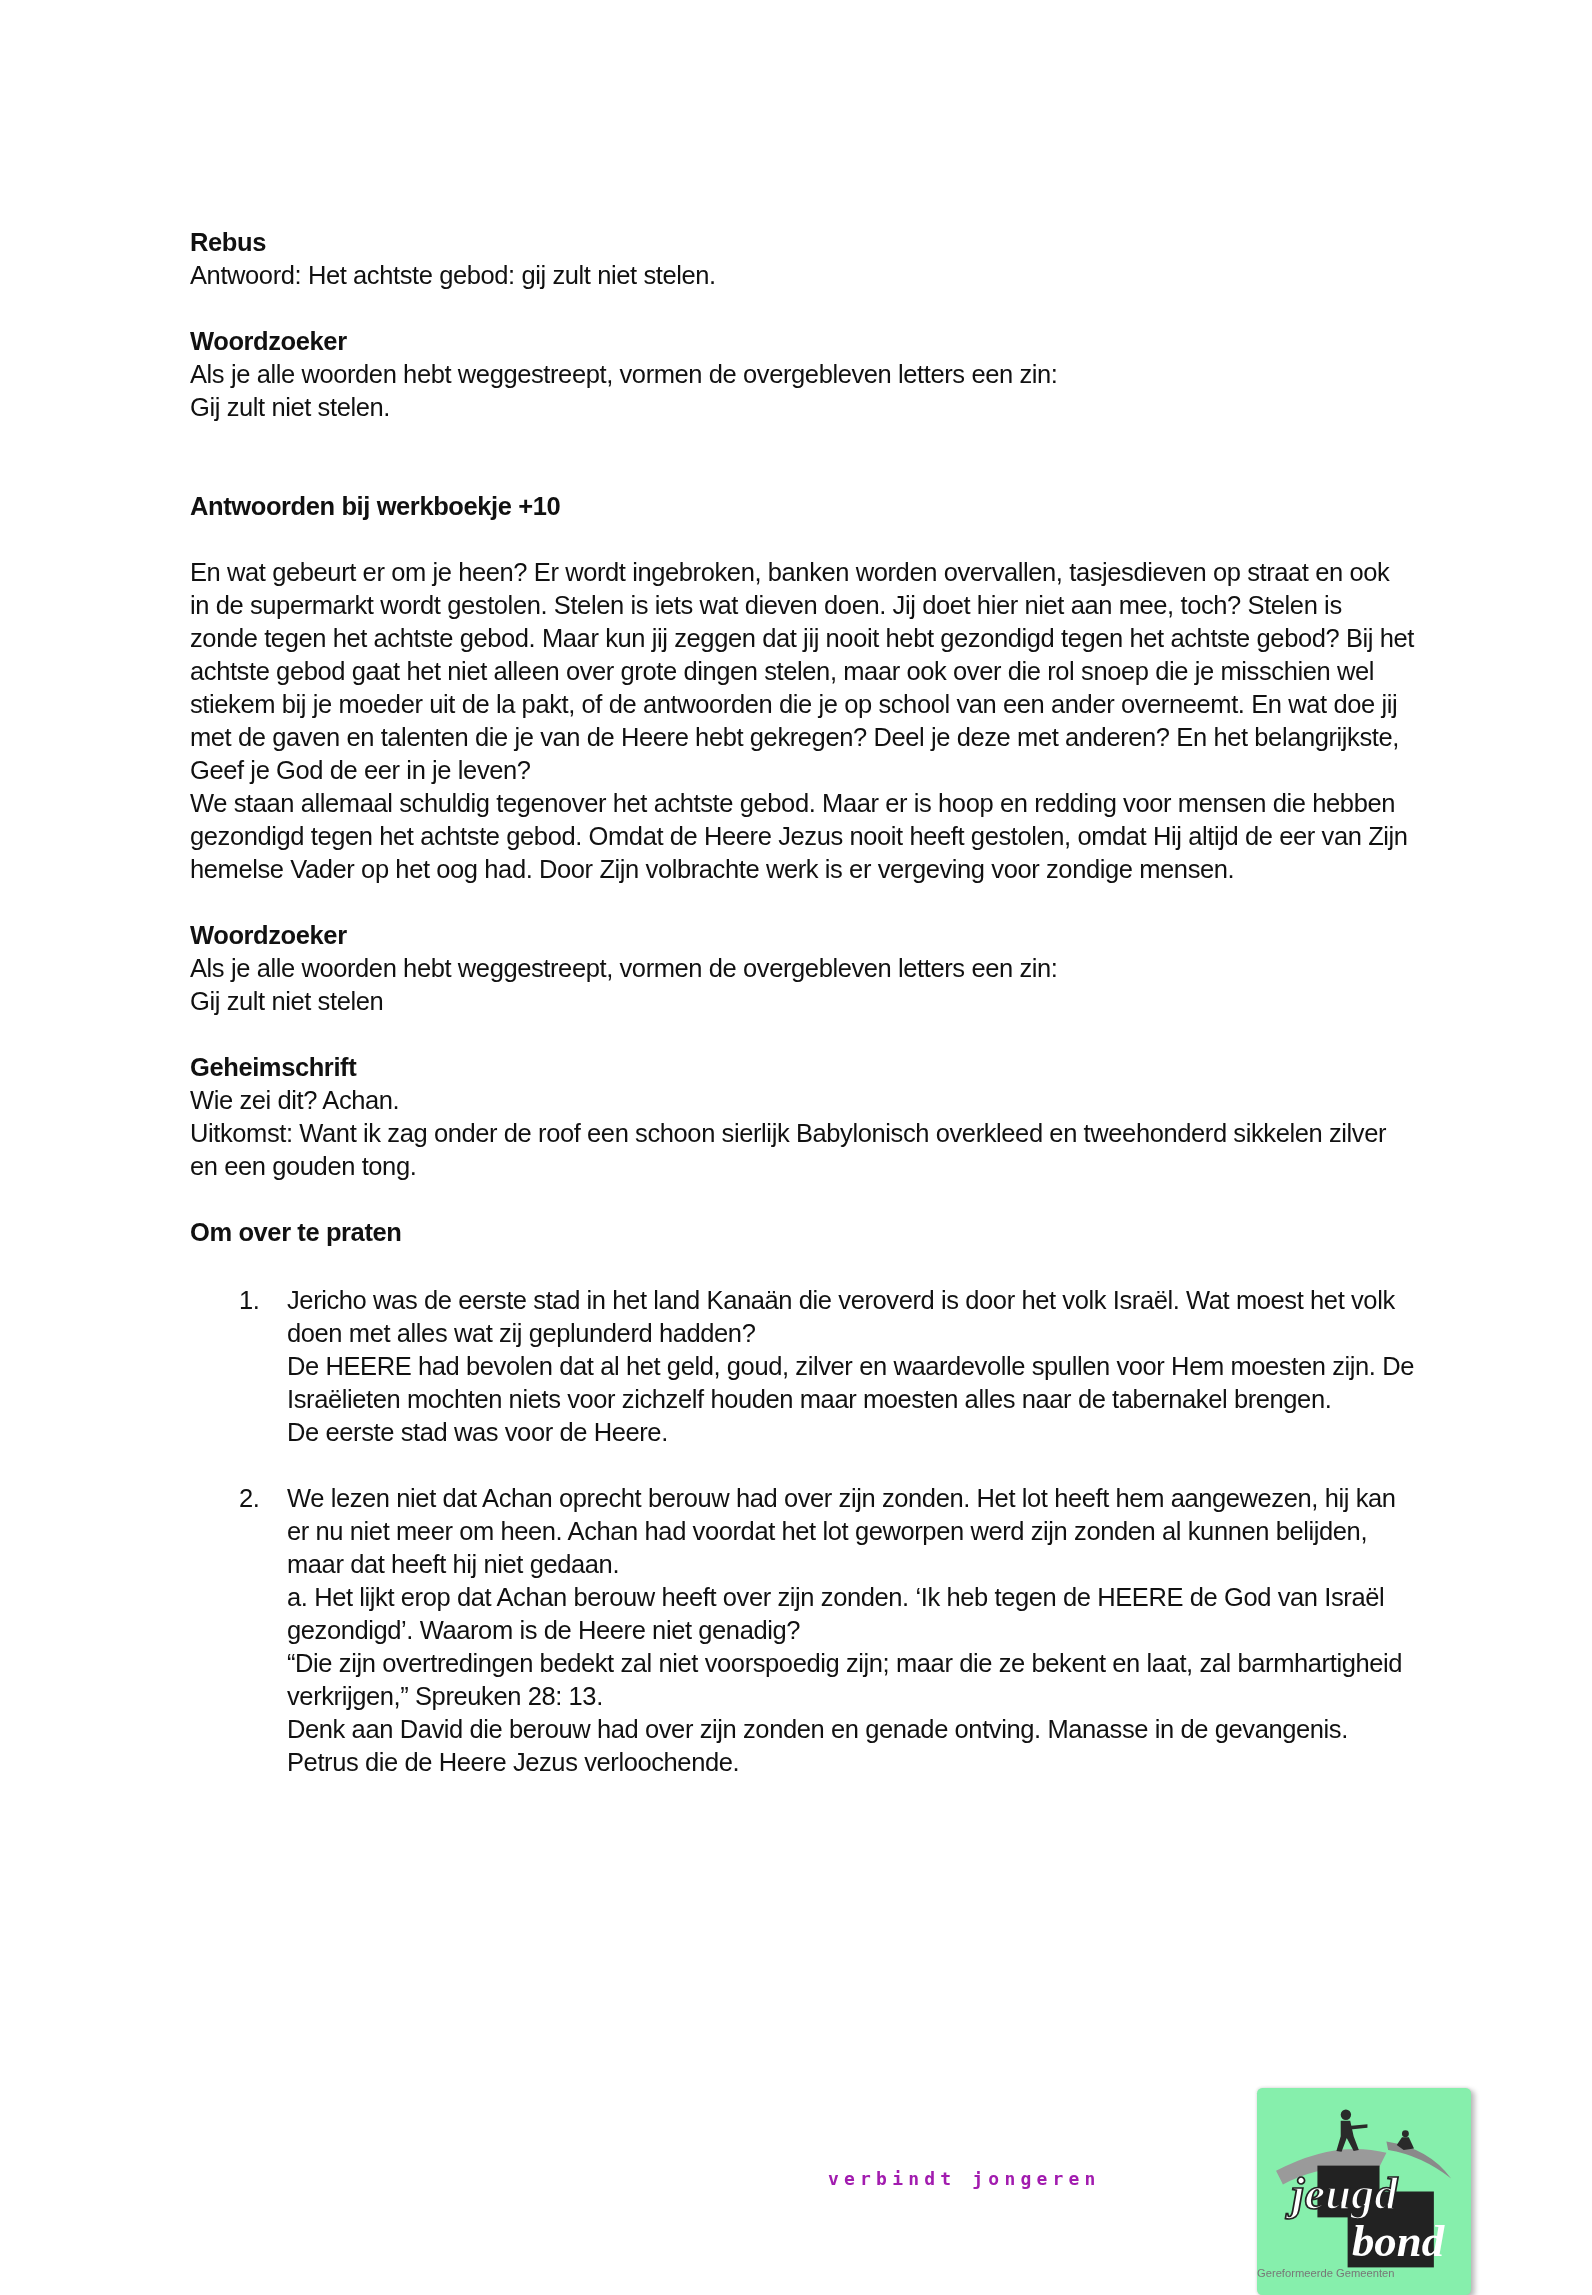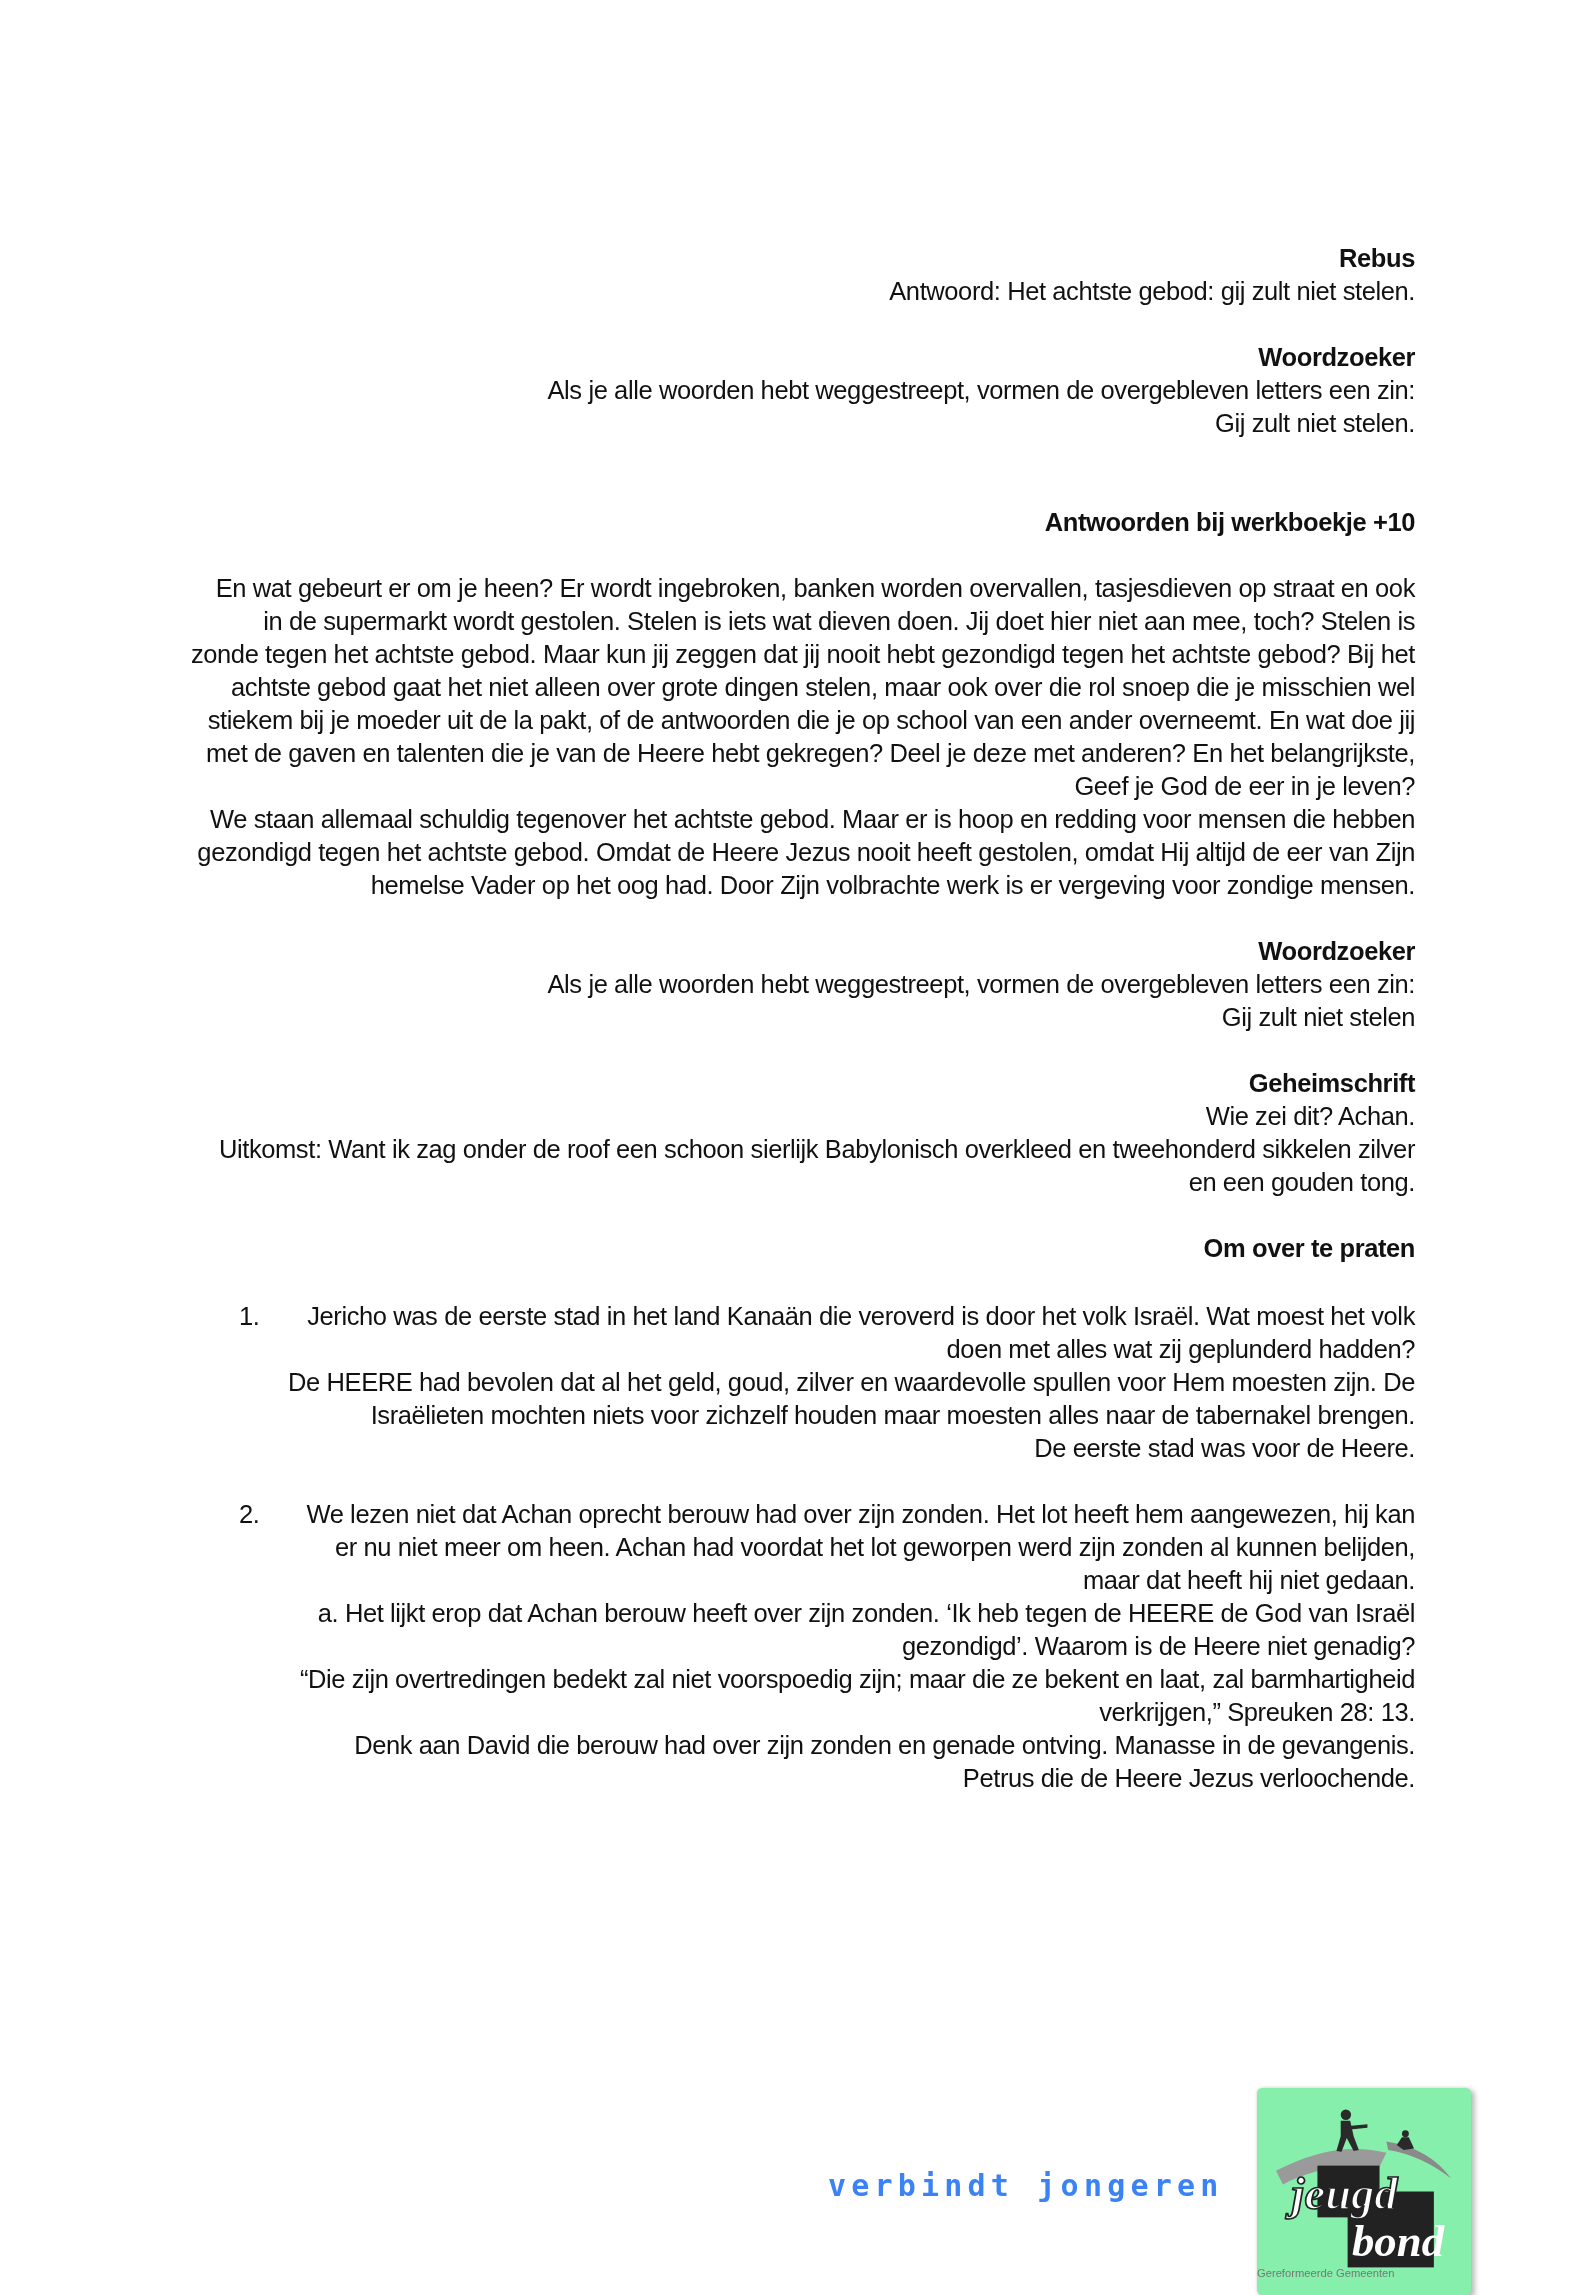--- a/index.html
+++ b/index.html
@@ -1,35 +1,35 @@
 <!DOCTYPE html>
 <html style="font-size:14px"><head>
 <meta charset="utf-8">
 <style>
   html, body { margin: 0; padding: 0; background: #ffffff; }
   body {
     width: 1592px; height: 2295px; position: relative; overflow: hidden;
     font-family: "Liberation Sans", sans-serif; color: #111111;
   }
-  .page { position: absolute; left: 190px; top: 242px; width: 1225px; text-align: right; }
+  .page { position: absolute; left: 190px; top: 226px; width: 1225px; }
   .p { font-size: 25.5px; line-height: 33px; margin: 0; white-space: normal; letter-spacing: -0.4px; }
   .h { font-weight: bold; }
   .i { }
   .gap1 { height: 33px; }
   .gap2 { height: 66px; }
   .gap-s { height: 35px; }
   ol.list { list-style: none; margin: 0; padding: 0; }
   ol.list li { position: relative; padding-left: 97px; }
   ol.list li .num { position: absolute; left: 49px; top: 0; }
 
   
   .tagline {
     position: absolute; left: 828px; top: 2168px;
-    font-family: "DejaVu Sans Mono", monospace; font-size: 30px; font-weight: bold;
-    letter-spacing: 5.2px; color: #3b82f6;
+    font-family: "DejaVu Sans Mono", monospace; font-size: 18px; font-weight: bold;
+    letter-spacing: 5.2px; color: #a21caf;
   }
   .logo-card {
     position: absolute; left: 1257px; top: 2088px; width: 214px; height: 207px;
     background: #86efac; border-radius: 5.2px;
     box-shadow: 3.5px 2.6px 5.2px rgba(0,0,0,0.25), -0.9px -0.9px 2.6px rgba(0,0,0,0.08);
   }
   .logo-card svg { position: absolute; left: 0; top: 0; }
   .logo-sub {
     position: absolute; left: 0; width: 214px; top: 179px; 
     font-family: "Liberation Sans", sans-serif; font-size: 11.2px; color: #777;

